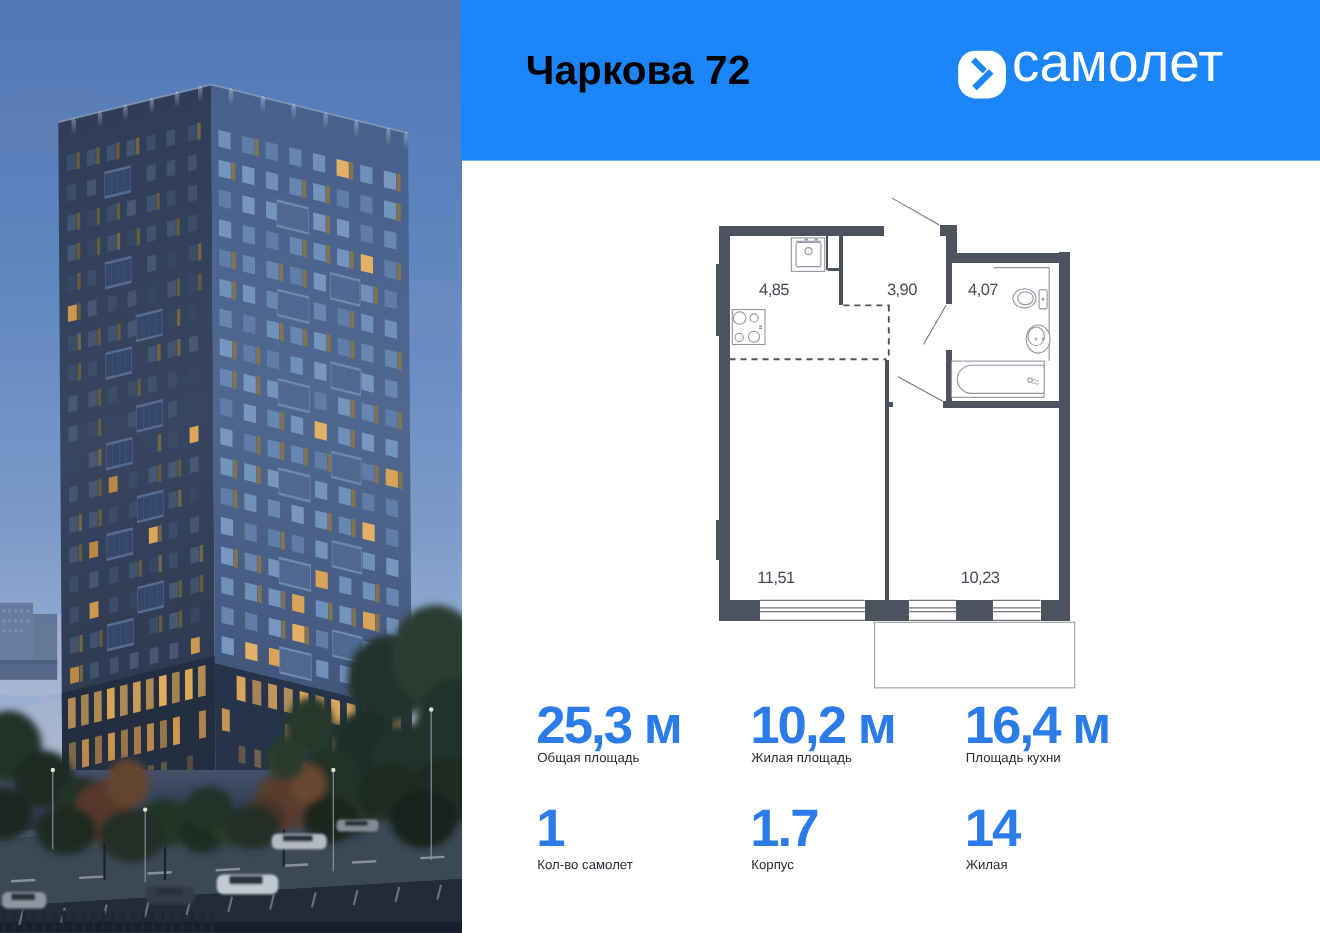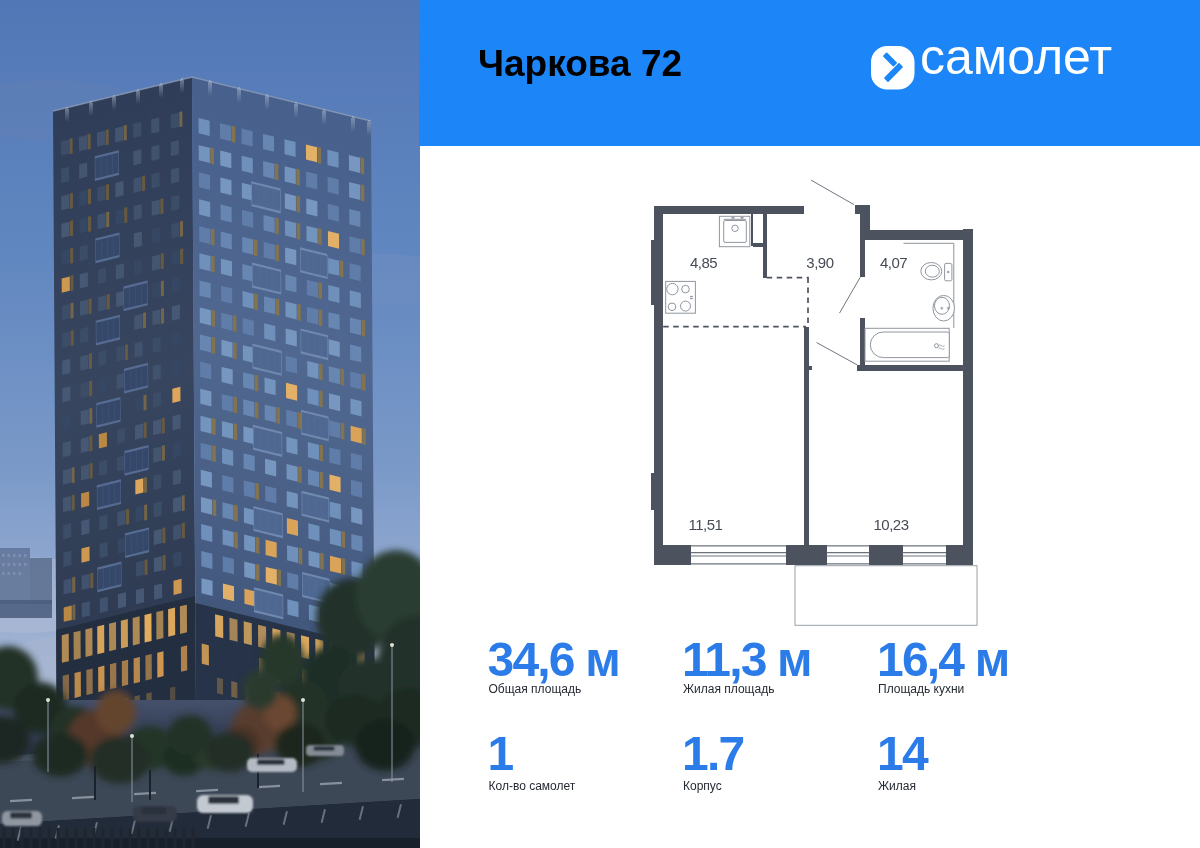--- a/index.html
+++ b/index.html
@@ -912,23 +912,23 @@
  <path d="M938.5,345.7 c2,-2 4,2 6,0 m-6,3 c2,-2 4,2 6,0" fill="none" stroke-width="0.8"></path>
 </g>
 <g font-family="'Liberation Sans',sans-serif" font-size="15" letter-spacing="-0.5" fill="#464c55">
  <text x="690" y="267.9">4,85</text>
  <text x="806.3" y="268">3,90</text>
  <text x="880" y="268">4,07</text>
  <text x="688.5" y="529.8">11,51</text>
  <text x="873.5" y="529.8">10,23</text>
 </g>
 </svg>
-<div class="num" style="left:487.5px;top:632.4px">34,6 м</div>
+<div class="num" style="left:487.5px;top:632.4px">25,3 м</div>
 <div class="lab" style="left:488.5px;top:681.5px">Общая площадь</div>
-<div class="num" style="left:682px;top:632.4px">11,3 м</div>
+<div class="num" style="left:682px;top:632.4px">10,2 м</div>
 <div class="lab" style="left:683px;top:681.5px">Жилая площадь</div>
 <div class="num" style="left:877px;top:632.4px">16,4 м</div>
 <div class="lab" style="left:878px;top:681.5px">Площадь кухни</div>
 <div class="num" style="left:487.5px;top:726.1px">1</div>
 <div class="lab" style="left:488.5px;top:779.3px">Кол-во самолет</div>
 <div class="num" style="left:682px;top:726.1px">1.7</div>
 <div class="lab" style="left:683px;top:779.3px">Корпус</div>
 <div class="num" style="left:877px;top:726.1px">14</div>
 <div class="lab" style="left:878px;top:779.3px">Жилая</div>
 </body></html>

